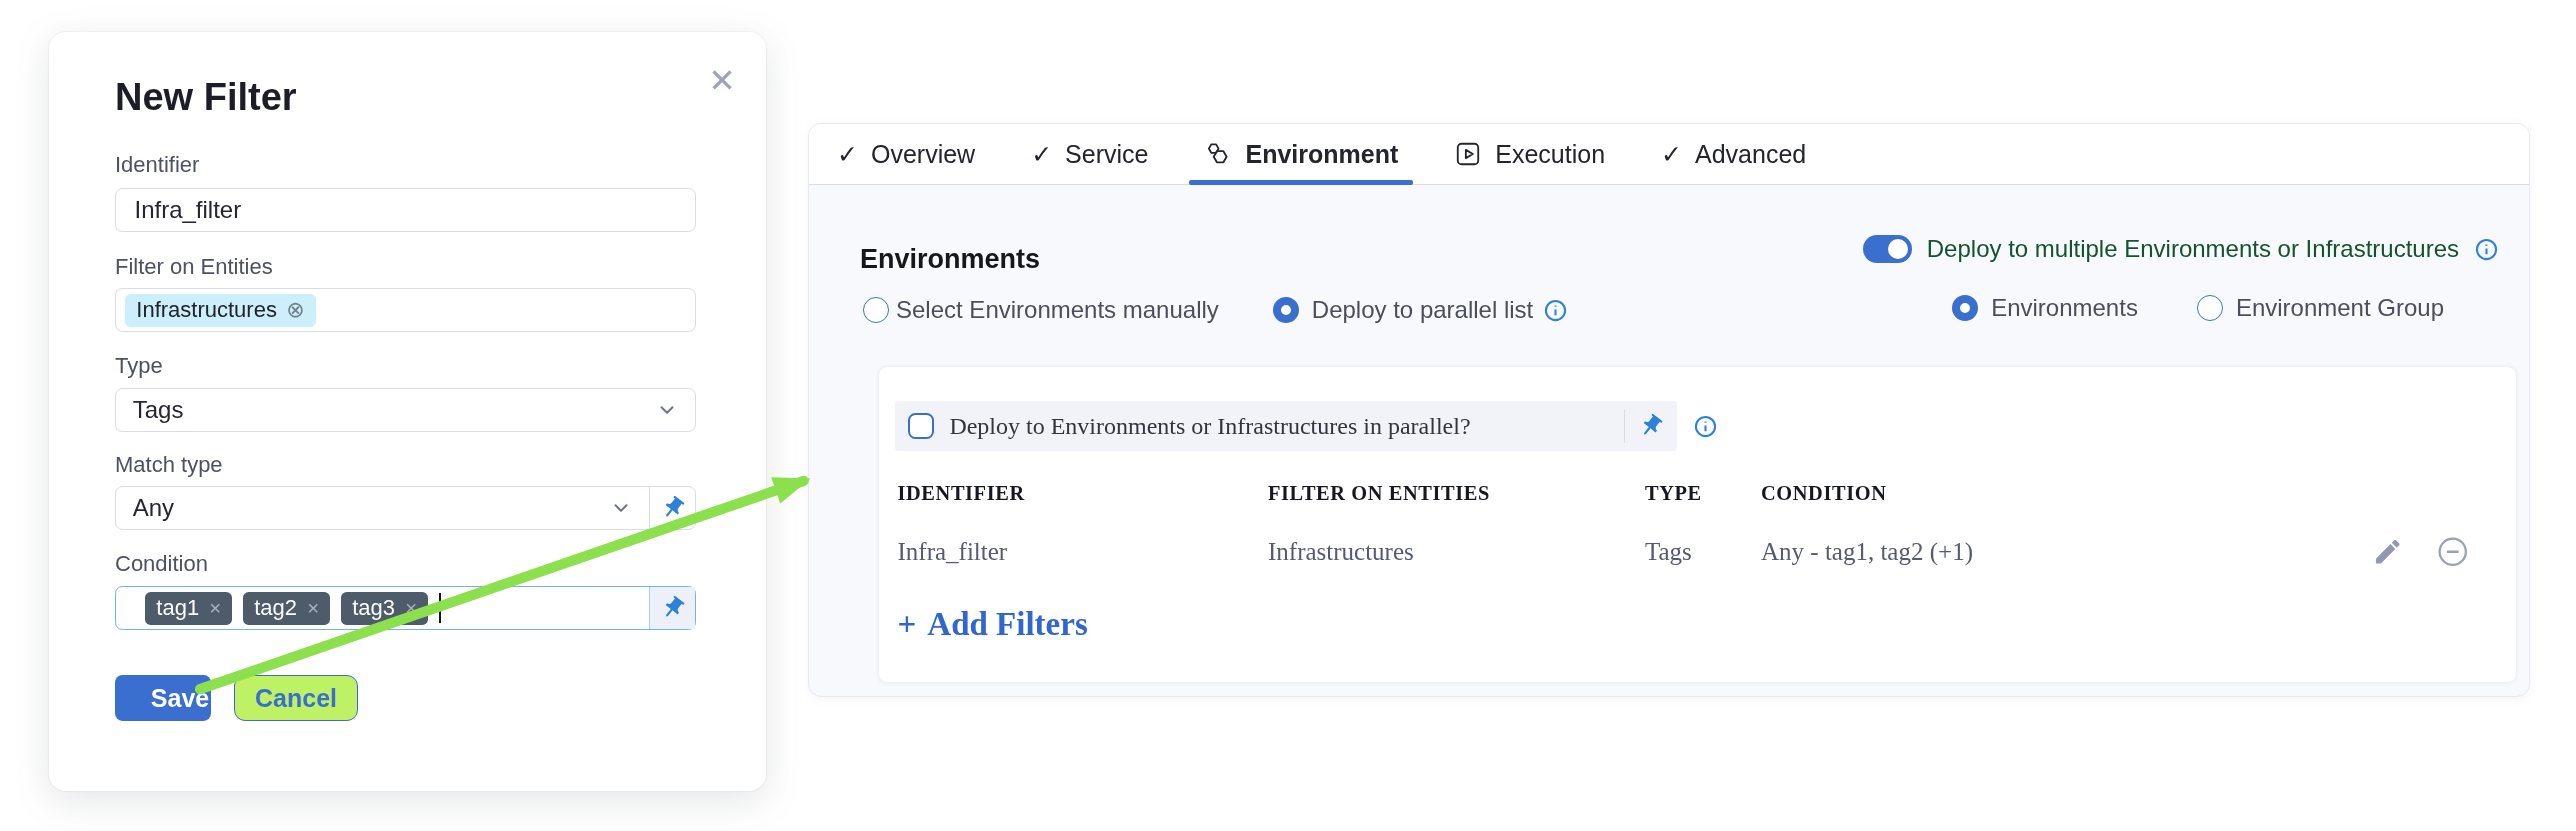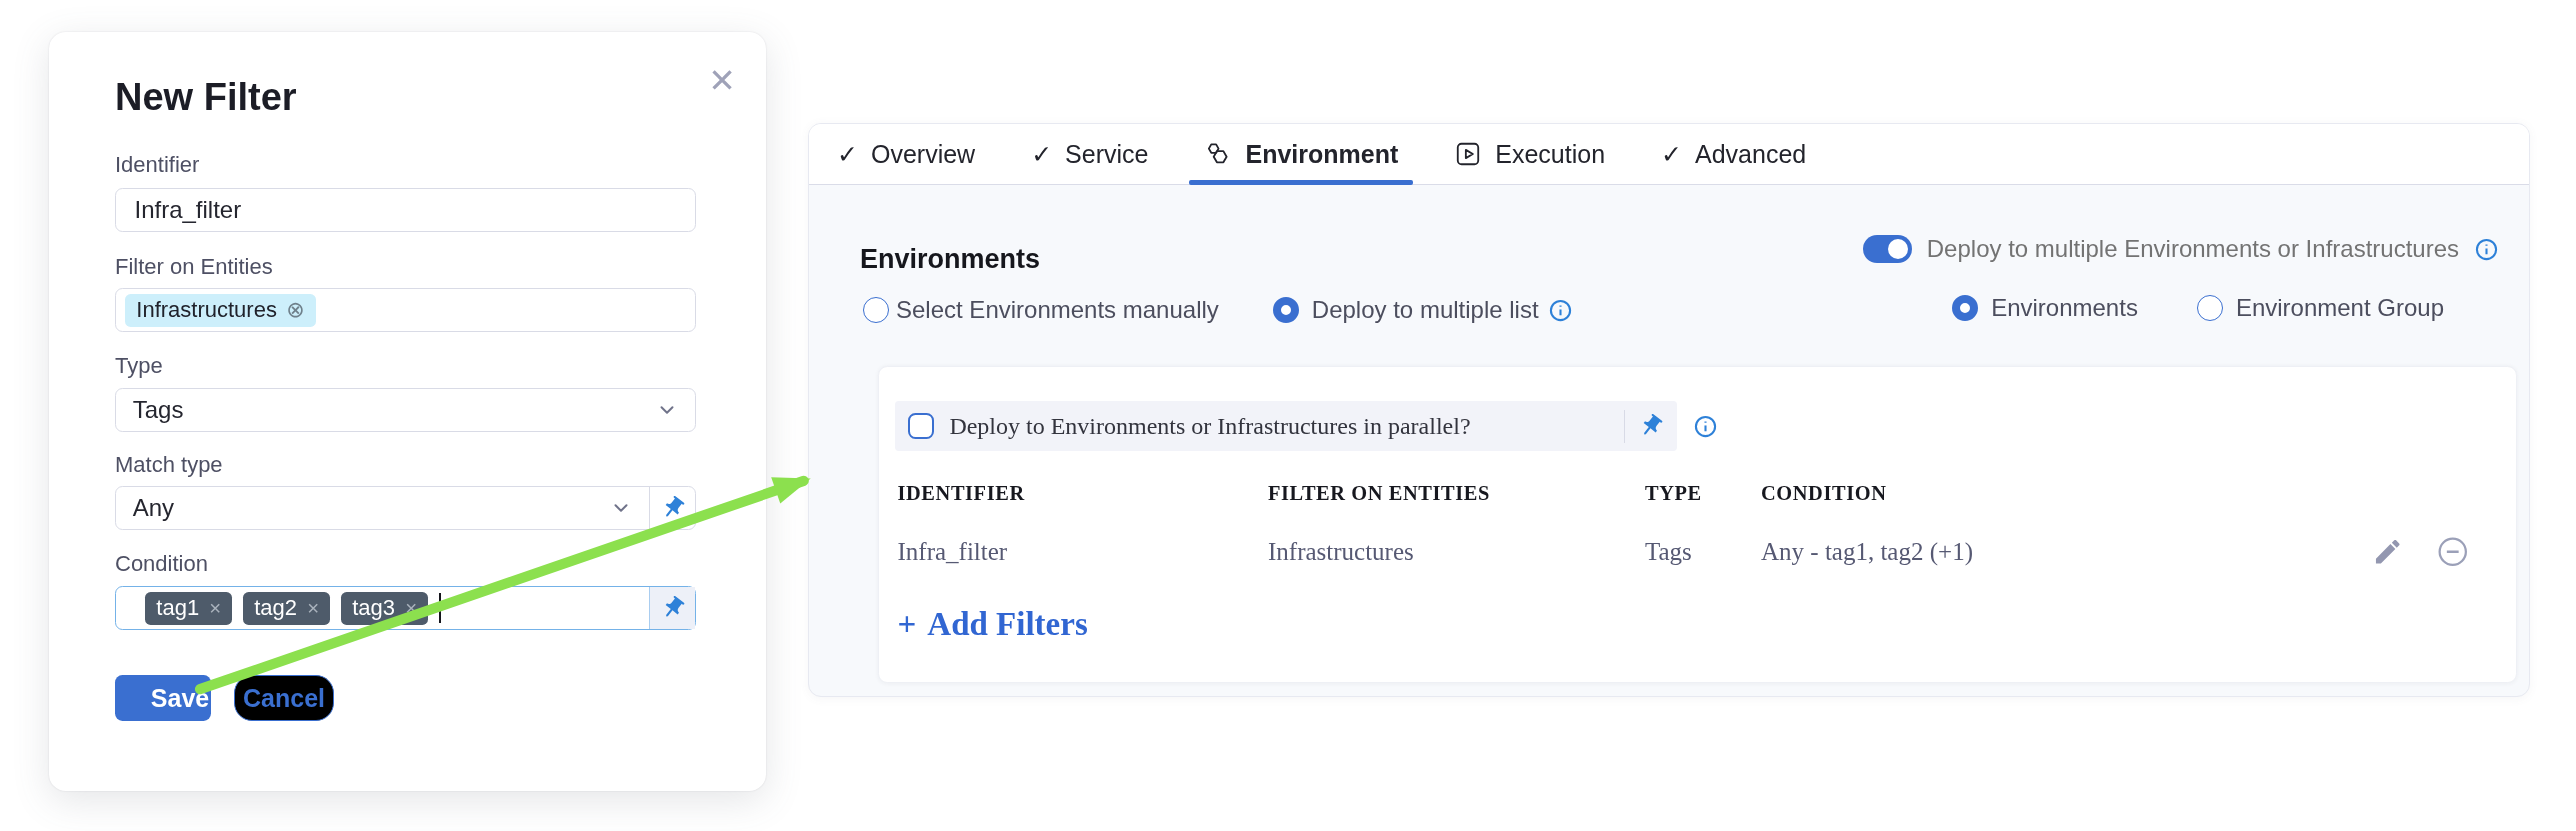--- a/index.html
+++ b/index.html
@@ -24,22 +24,22 @@
   .entchip .rm{font-size:22px;color:#6f808b;}
   .cond{border-color:#74b2e8;padding-left:20px;}
   .cond .pinseg{border-left:0.9px solid #a9cdf0;background:#edf0f8;}
   .cond-main{flex:1;display:flex;align-items:center;gap:11px;padding:0 9.3px;height:100%;}
   .tagchip{height:33px;background:#4e5b6a;border-radius:5.6px;color:#fff;font-size:22px;
     display:flex;align-items:center;gap:10.2px;padding:0 11px;}
   .tagchip .rm{color:#aab3bd;font-size:20.4px;}
   .caret{width:1.9px;height:30px;background:#15161c;}
   .btn-save{position:absolute;left:66px;top:643px;width:96px;height:46px;background:#3a6fd0;border:none;
     border-radius:7.4px;color:#fff;font-size:25px;font-weight:700;display:flex;align-items:center;justify-content:center;cursor:pointer;padding-left:34px;}
-  .btn-cancel{position:absolute;left:185px;top:643px;width:100px;height:46px;background:#000000;border:1.9px solid #3a6fd0;
-    border-radius:18px;color:#3a6fd0;font-size:25px;font-weight:700;display:flex;align-items:center;justify-content:center;cursor:pointer;}
+  .btn-cancel{position:absolute;left:185px;top:643px;width:124px;height:46px;background:#bef264;border:1.9px solid #3a6fd0;
+    border-radius:11px;color:#3a6fd0;font-size:25px;font-weight:700;display:flex;align-items:center;justify-content:center;cursor:pointer;}
 
   
   .panel{position:absolute;left:808px;top:123px;width:1722px;height:574px;border:0.9px solid #e7e9f1;
     border-radius:13px;background:#f7f9fc;overflow:hidden;box-shadow:0 1.9px 9.3px rgba(96,97,112,.06);}
   .tabstrip{height:61px;background:#fff;border-bottom:0.9px solid #dadce8;display:flex;align-items:center;}
   .tab{display:flex;align-items:center;gap:13px;font-size:25px;color:#23242c;padding:0 28px;height:100%;
     position:relative;cursor:pointer;white-space:nowrap;}
   .tab.active{font-weight:700;}
   .tab.active::after{content:'';position:absolute;left:13px;right:13px;bottom:-0.9px;height:4.6px;background:#3a6fd0;border-radius:1.9px;}
   .tcheck{font-size:25px;font-weight:900;color:#23242c;line-height:1;}
@@ -48,21 +48,21 @@
   .content{position:relative;height:512px;}
   .env-heading{position:absolute;left:51px;top:59px;font-size:27px;font-weight:700;color:#16171d;}
   .radio{width:26px;height:26px;border-radius:50%;background:#fff;border:1.9px solid #3a6fd0;flex:0 0 26px;cursor:pointer;}
   .radio.sel{border-width:8.3px;}
   .rlabel{font-size:24px;color:#4c4e5e;white-space:nowrap;}
   .lradios{position:absolute;left:54px;top:111px;display:flex;align-items:center;}
   .info-svg{width:25px;height:25px;stroke:#2e81d8;fill:none;stroke-width:2;flex:0 0 25px;}
   .toprow{position:absolute;top:50px;right:30px;display:flex;align-items:center;gap:15px;}
   .toggle{width:49px;height:28px;border-radius:15px;background:#3a6fd0;position:relative;cursor:pointer;flex:0 0 49px;}
   .toggle .knob{position:absolute;right:3.7px;top:3.7px;width:20.4px;height:20.4px;border-radius:50%;background:#fff;}
-  .tlabel{font-size:24px;color:#737373;white-space:nowrap;}
+  .tlabel{font-size:24px;color:#14532d;white-space:nowrap;}
   .rradios{position:absolute;top:109px;right:85px;display:flex;align-items:center;}
 
   .card{position:absolute;left:69px;top:181px;width:1639px;height:317px;background:#fff;border:0.9px solid #eef0f5;
     border-radius:9.3px;box-shadow:0 0.9px 4.6px rgba(40,41,61,.05);font-family:Liberation Serif, serif;}
   .barrow{position:absolute;left:15.7px;top:34px;display:flex;align-items:center;gap:16.7px;}
   .cbar{width:782px;height:50px;background:#f2f3f9;border-radius:3.7px;display:flex;align-items:center;padding:0 13px;}
   .checkbox{width:26px;height:26px;border:2.3px solid #3a6fd0;border-radius:7.4px;background:#fff;flex:0 0 26px;cursor:pointer;}
   .cbar .clabel{font-size:24px;color:#33343e;margin-left:15.7px;white-space:nowrap;}
   .vdiv{width:0.9px;height:33px;background:#d8dae6;margin-left:auto;}
   .cbar .pin-svg{margin-left:13px;}
@@ -179,21 +179,21 @@
     </div>
   </div>
 
   <div class="content">
     <div class="env-heading">Environments</div>
 
     <div class="lradios">
       <span class="radio"></span>
       <span class="rlabel" style="margin-left:7px">Select Environments manually</span>
       <span class="radio sel" style="margin-left:54px"></span>
-      <span class="rlabel" style="margin-left:13px">Deploy to multiple list</span>
+      <span class="rlabel" style="margin-left:13px">Deploy to parallel list</span>
       <svg class="info-svg" style="margin-left:9.3px" viewBox="0 0 24 24">
         <circle cx="12" cy="12" r="9.2"></circle>
           <line x1="12" y1="11" x2="12" y2="16.6"></line>
           <line x1="12" y1="7.2" x2="12" y2="8.4"></line>
       </svg>
     </div>
 
     <div class="toprow">
       <span class="toggle">
           <span class="knob"></span>

